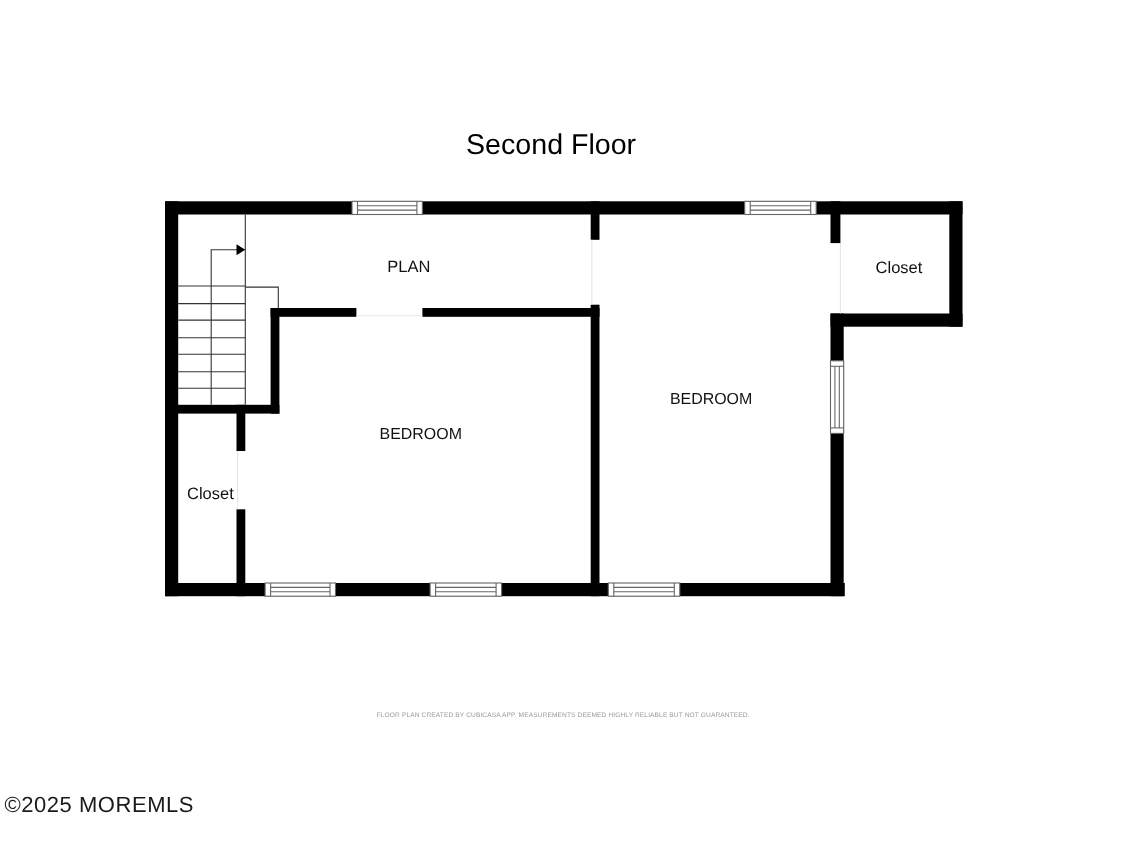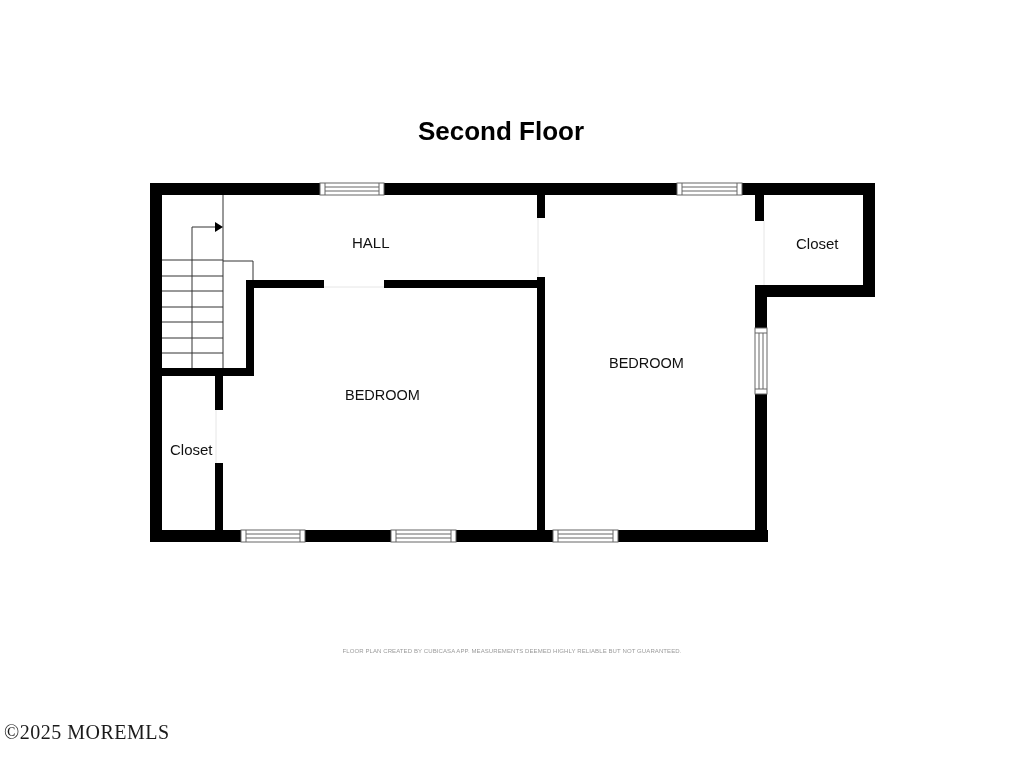--- a/index.html
+++ b/index.html
@@ -1,22 +1,22 @@
 <!DOCTYPE html>
 <html><head>
 <meta charset="utf-8">
 <style>
   html, body { margin: 0; padding: 0; background: #ffffff; }
   body { width: 1024px; height: 768px; position: relative; overflow: hidden; font-family: "Liberation Sans", sans-serif; }
-  .title { position: absolute; left: 0; width: 1002px; top: 116px; text-align: center; font-size: 26px; font-weight: bold; color: #000; }
+  .title { position: absolute; left: 0; width: 1002px; top: 116px; text-align: center; font-size: 26px; font-weight: normal; color: #000; }
   svg.plan { position: absolute; left: 0; top: 0; }
   .room-label { position: absolute; font-size: 15px; color: #111; white-space: nowrap; }
   .room-label.dejavu { font-family: Liberation Sans, sans-serif; font-size: 14.5px; }
   .disclaimer { position: absolute; left: 0; width: 1024px; top: 648px; text-align: center; font-size: 6px; color: #9a9a9a; letter-spacing: 0.1px; }
-  .copyright { position: absolute; left: 4px; top: 721px; font-size: 20px; color: #1a1a1a; letter-spacing: 0.5px; font-family: Liberation Serif, serif; font-weight: 300; }
+  .copyright { position: absolute; left: 4px; top: 721px; font-size: 20px; color: #1a1a1a; letter-spacing: 0.5px; font-family: Liberation Sans, sans-serif; font-weight: 300; }
 </style>
 </head>
 <body>
 
 <div class="title">Second Floor</div>
 
 <svg class="plan" width="1024" height="768" viewBox="0 0 1024 768">
   <g fill="#000">
 
     <rect x="150" y="183" width="725" height="12"></rect>
@@ -109,20 +109,20 @@
     <line x1="162" y1="307" x2="223" y2="307"></line>
     <line x1="162" y1="322" x2="223" y2="322"></line>
     <line x1="162" y1="338" x2="223" y2="338"></line>
     <line x1="162" y1="353" x2="223" y2="353"></line>
     <polyline points="192,260 192,227 217,227"></polyline>
     <polyline points="223,261 253,261 253,280"></polyline>
   </g>
   <polygon points="215,222 223,227 215,232" fill="#000"></polygon>
 </svg>
 
-<div class="room-label" style="left:352px; top:234px;">HALL</div>
+<div class="room-label" style="left:352px; top:234px;">PLAN</div>
 <div class="room-label dejavu" style="left:345px; top:387px;">BEDROOM</div>
 <div class="room-label dejavu" style="left:609px; top:355px;">BEDROOM</div>
 <div class="room-label" style="left:796px; top:235px;">Closet</div>
 <div class="room-label" style="left:170px; top:441px;">Closet</div>
 
 <div class="disclaimer">FLOOR PLAN CREATED BY CUBICASA APP. MEASUREMENTS DEEMED HIGHLY RELIABLE BUT NOT GUARANTEED.</div>
 <div class="copyright">©2025 MOREMLS</div>
 
 </body></html>

